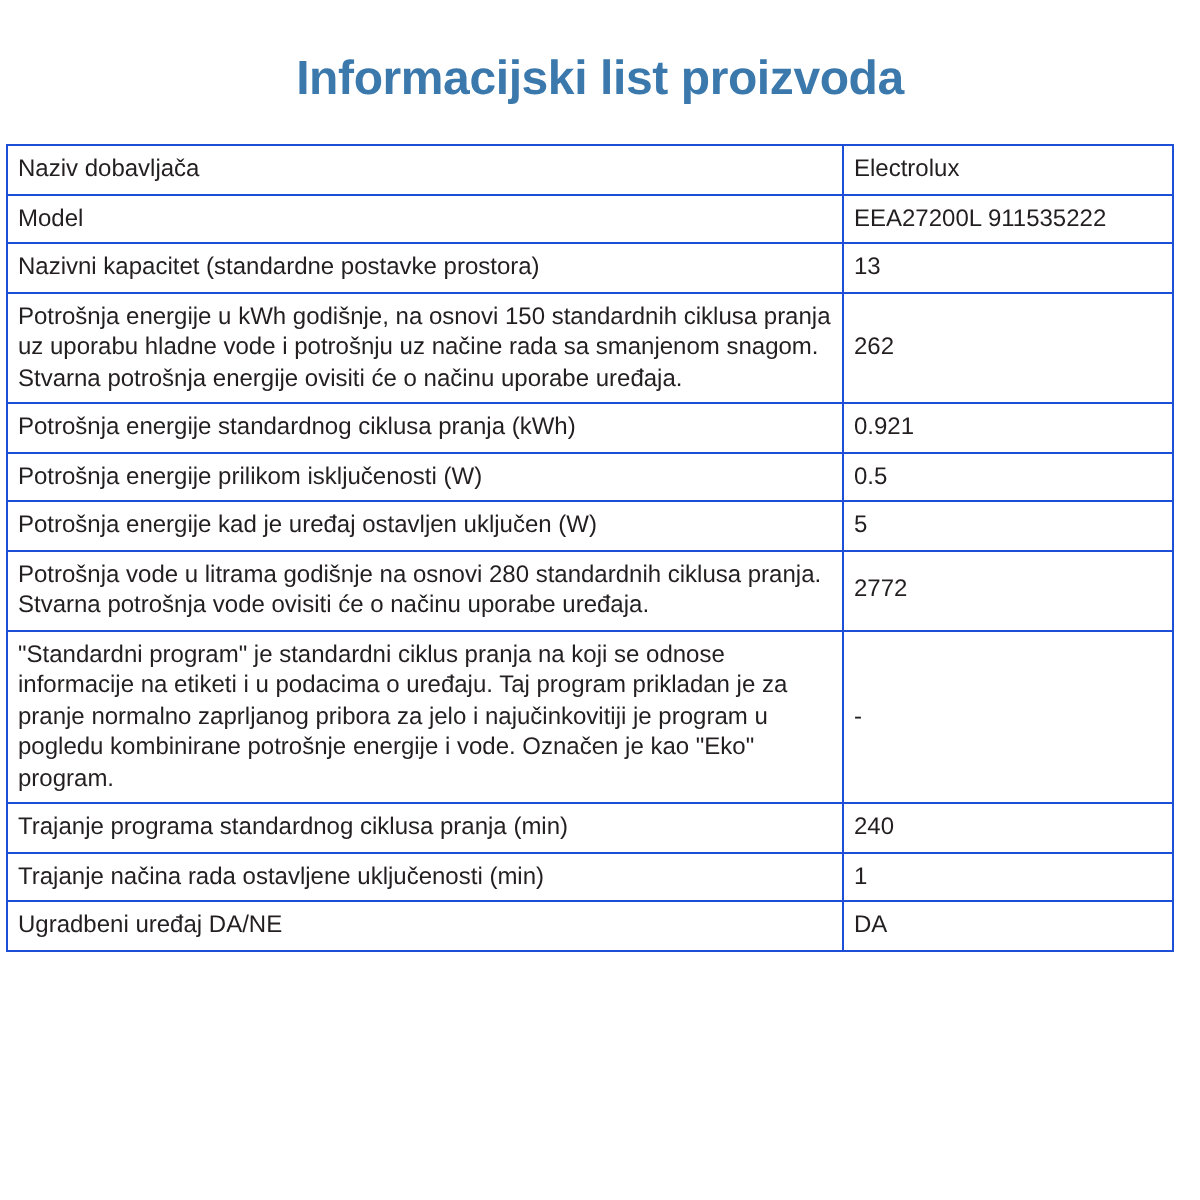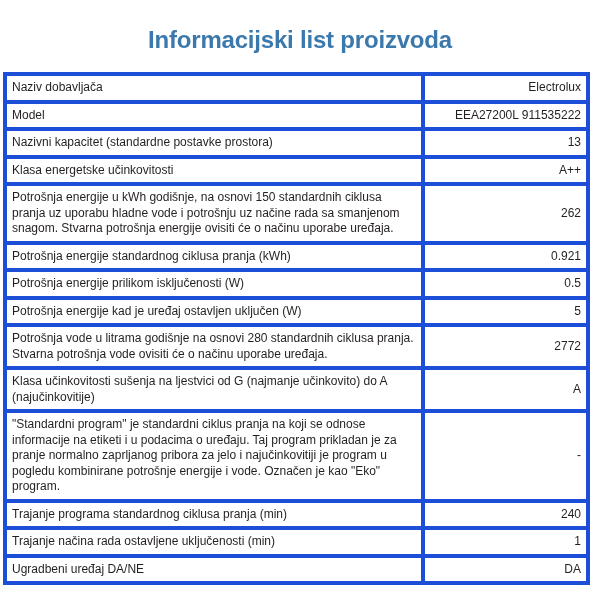--- a/index.html
+++ b/index.html
@@ -43,39 +43,38 @@
 
   table.spec-table {
     width: 583px;
     border-collapse: collapse;
     table-layout: fixed;
     border: 1px solid #4d4d4d;
     background: #ffffff;
   }
 
   table.spec-table td {
-    border: 4px solid #1d4ed8;
+    border: 1px solid #1d4ed8;
     font-size: 12px;
     line-height: 15.5px;
     padding: 4px 5px 4px 5px;
     vertical-align: middle;
     color: #231f20;
     word-wrap: break-word;
     overflow-wrap: break-word;
   }
 
   table.spec-table td.label-cell {
     width: 418px;
     box-sizing: border-box;
   }
 
   table.spec-table td.value-cell {
     width: 165px;
     box-sizing: border-box;
-    text-align: right;
   }
 
   
   table.spec-table {
     border-top: 1px solid #4d4d4d;
     border-left: 1px solid #4d4d4d;
     border-right: 1px solid #4d4d4d;
     border-bottom: 1px solid #4d4d4d;
   }
 </style>
@@ -95,46 +94,38 @@
           </tr>
           <tr>
             <td class="label-cell">Model</td>
             <td class="value-cell">EEA27200L 911535222</td>
           </tr>
           <tr>
             <td class="label-cell">Nazivni kapacitet (standardne postavke prostora)</td>
             <td class="value-cell">13</td>
           </tr>
           <tr>
-            <td class="label-cell">Klasa energetske učinkovitosti</td>
-            <td class="value-cell">A++</td>
-          </tr>
-          <tr>
             <td class="label-cell">Potrošnja energije u kWh godišnje, na osnovi 150 standardnih ciklusa pranja uz uporabu hladne vode i potrošnju uz načine rada sa smanjenom snagom. Stvarna potrošnja energije ovisiti će o načinu uporabe uređaja.</td>
             <td class="value-cell">262</td>
           </tr>
           <tr>
             <td class="label-cell">Potrošnja energije standardnog ciklusa pranja (kWh)</td>
             <td class="value-cell">0.921</td>
           </tr>
           <tr>
             <td class="label-cell">Potrošnja energije prilikom isključenosti (W)</td>
             <td class="value-cell">0.5</td>
           </tr>
           <tr>
             <td class="label-cell">Potrošnja energije kad je uređaj ostavljen uključen (W)</td>
             <td class="value-cell">5</td>
           </tr>
           <tr>
             <td class="label-cell">Potrošnja vode u litrama godišnje na osnovi 280 standardnih ciklusa pranja. Stvarna potrošnja vode ovisiti će o načinu uporabe uređaja.</td>
             <td class="value-cell">2772</td>
-          </tr>
-          <tr>
-            <td class="label-cell">Klasa učinkovitosti sušenja na ljestvici od G (najmanje učinkovito) do A (najučinkovitije)</td>
-            <td class="value-cell">A</td>
           </tr>
           <tr>
             <td class="label-cell">"Standardni program" je standardni ciklus pranja na koji se odnose informacije na etiketi i u podacima o uređaju. Taj program prikladan je za pranje normalno zaprljanog pribora za jelo i najučinkovitiji je program u pogledu kombinirane potrošnje energije i vode.  Označen je kao "Eko" program.</td>
             <td class="value-cell">-</td>
           </tr>
           <tr>
             <td class="label-cell">Trajanje programa standardnog ciklusa pranja (min)</td>
             <td class="value-cell">240</td>
           </tr>
           <tr>

